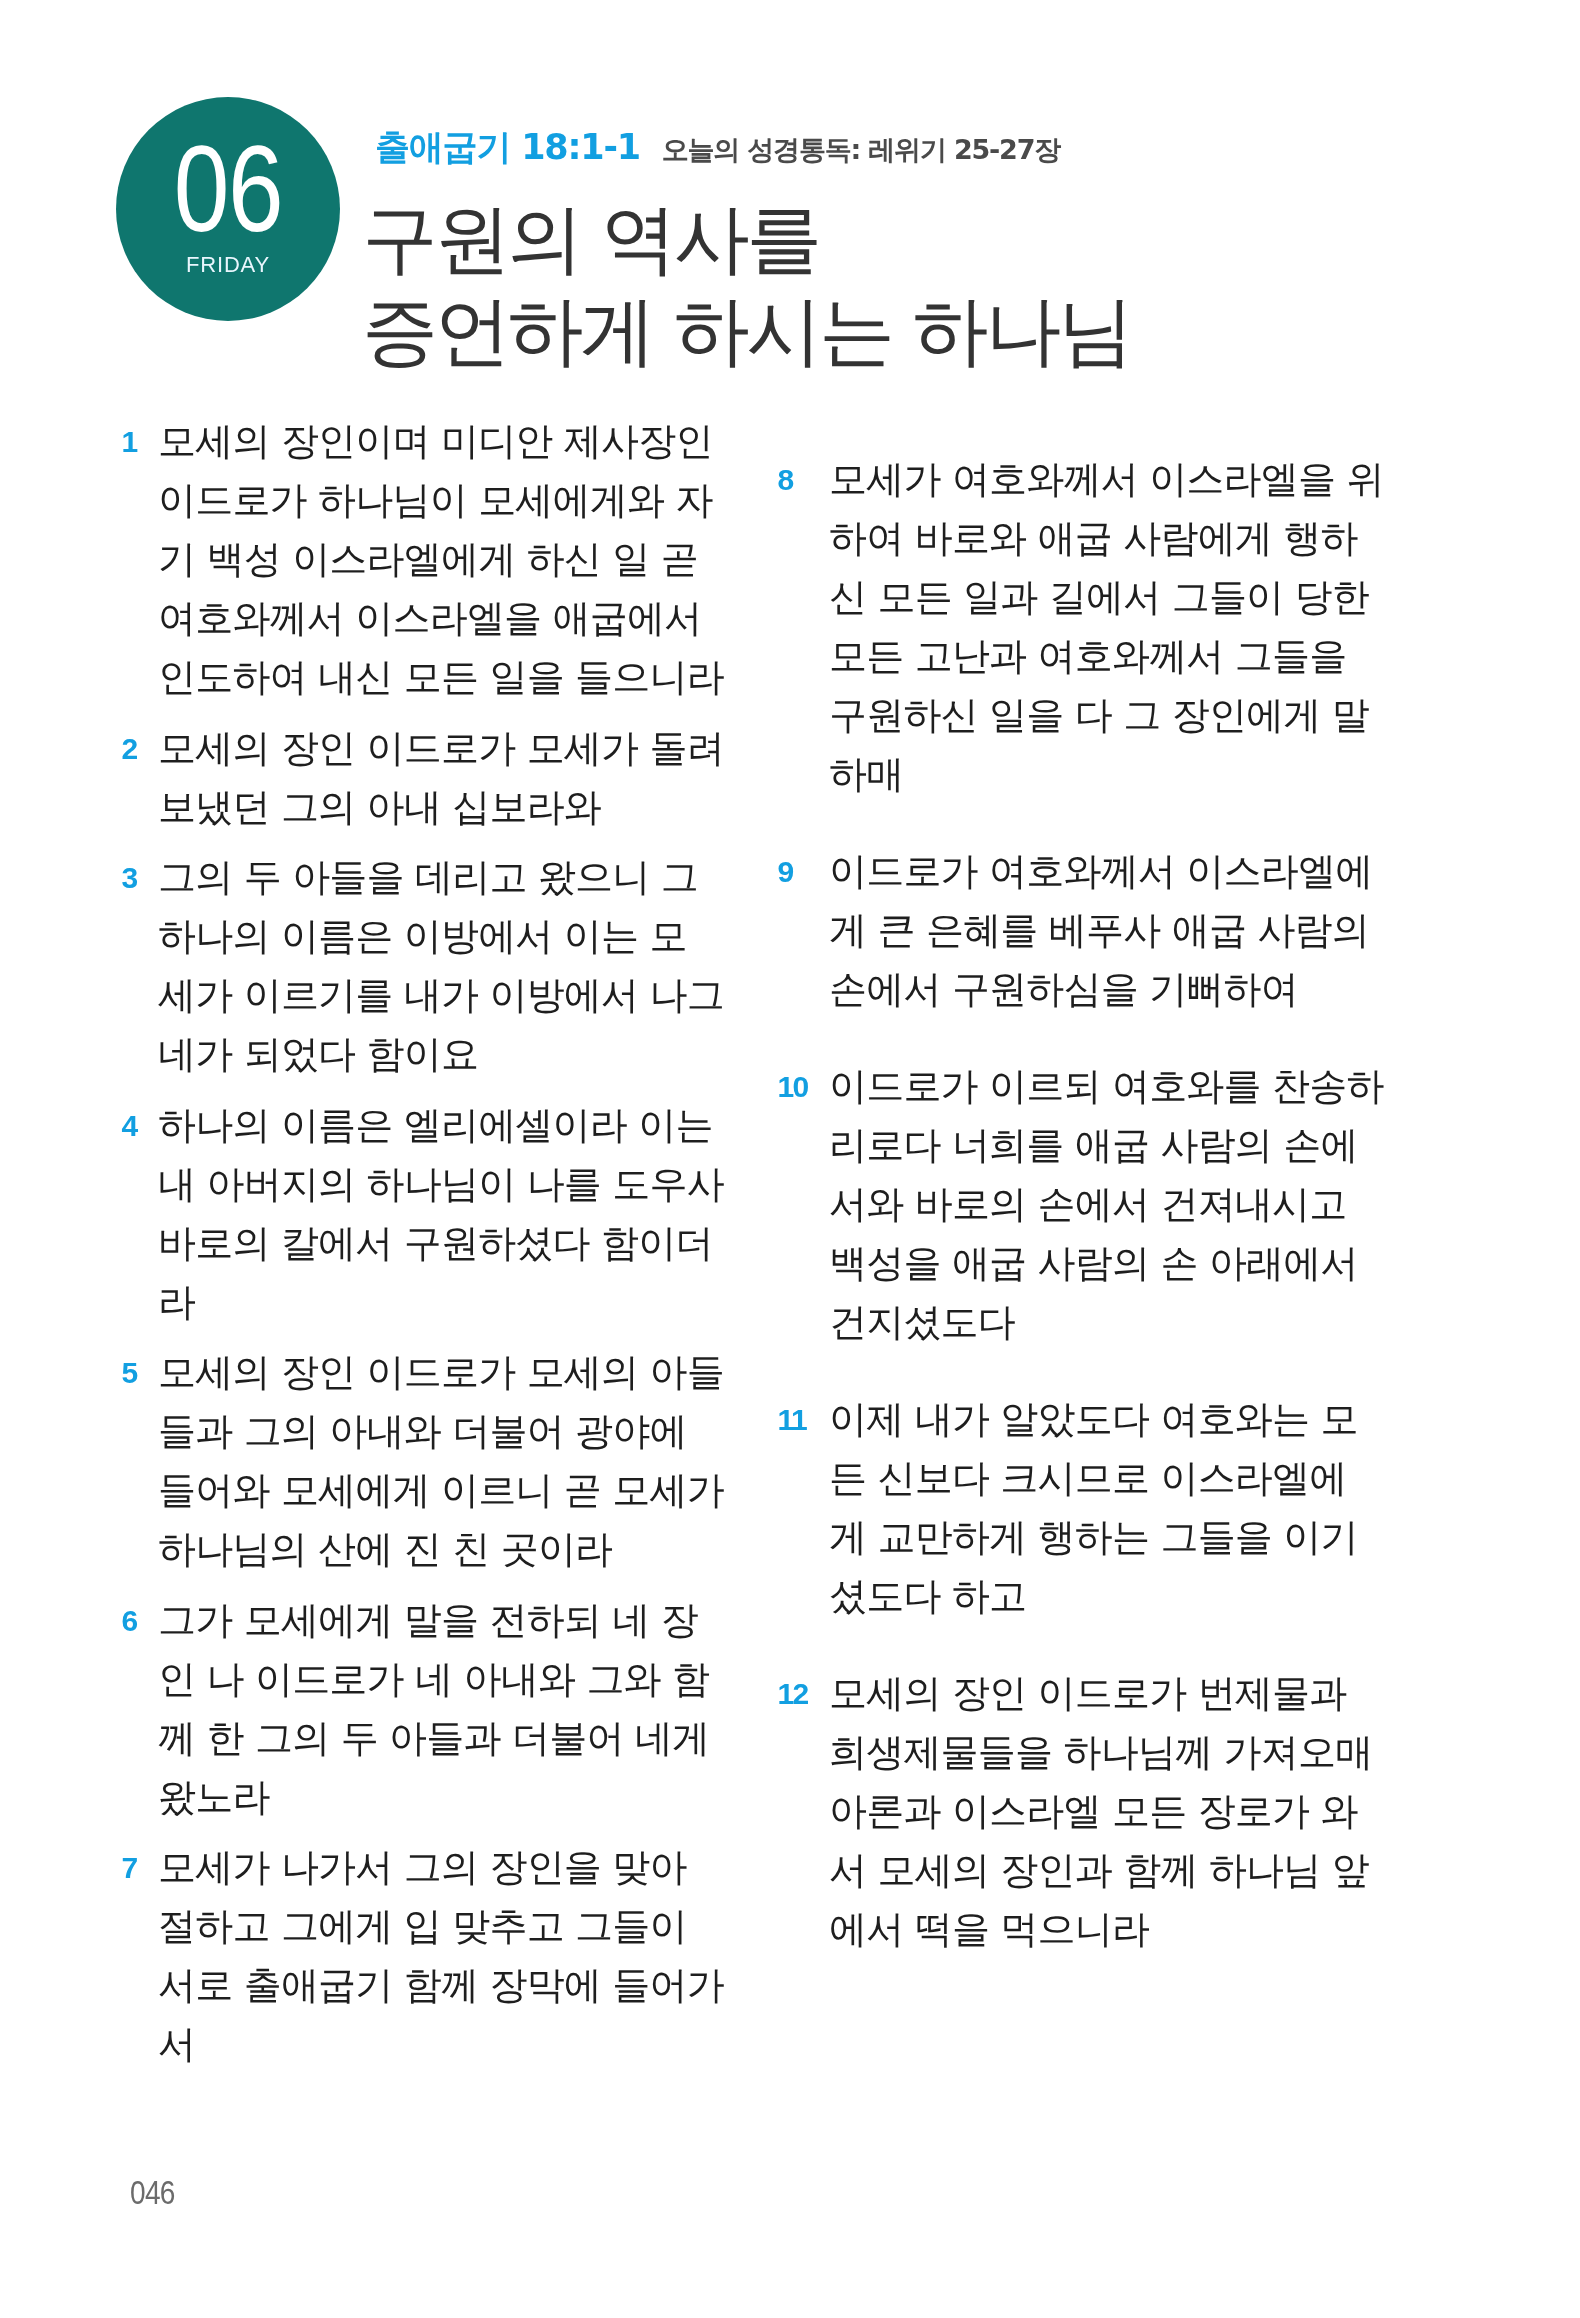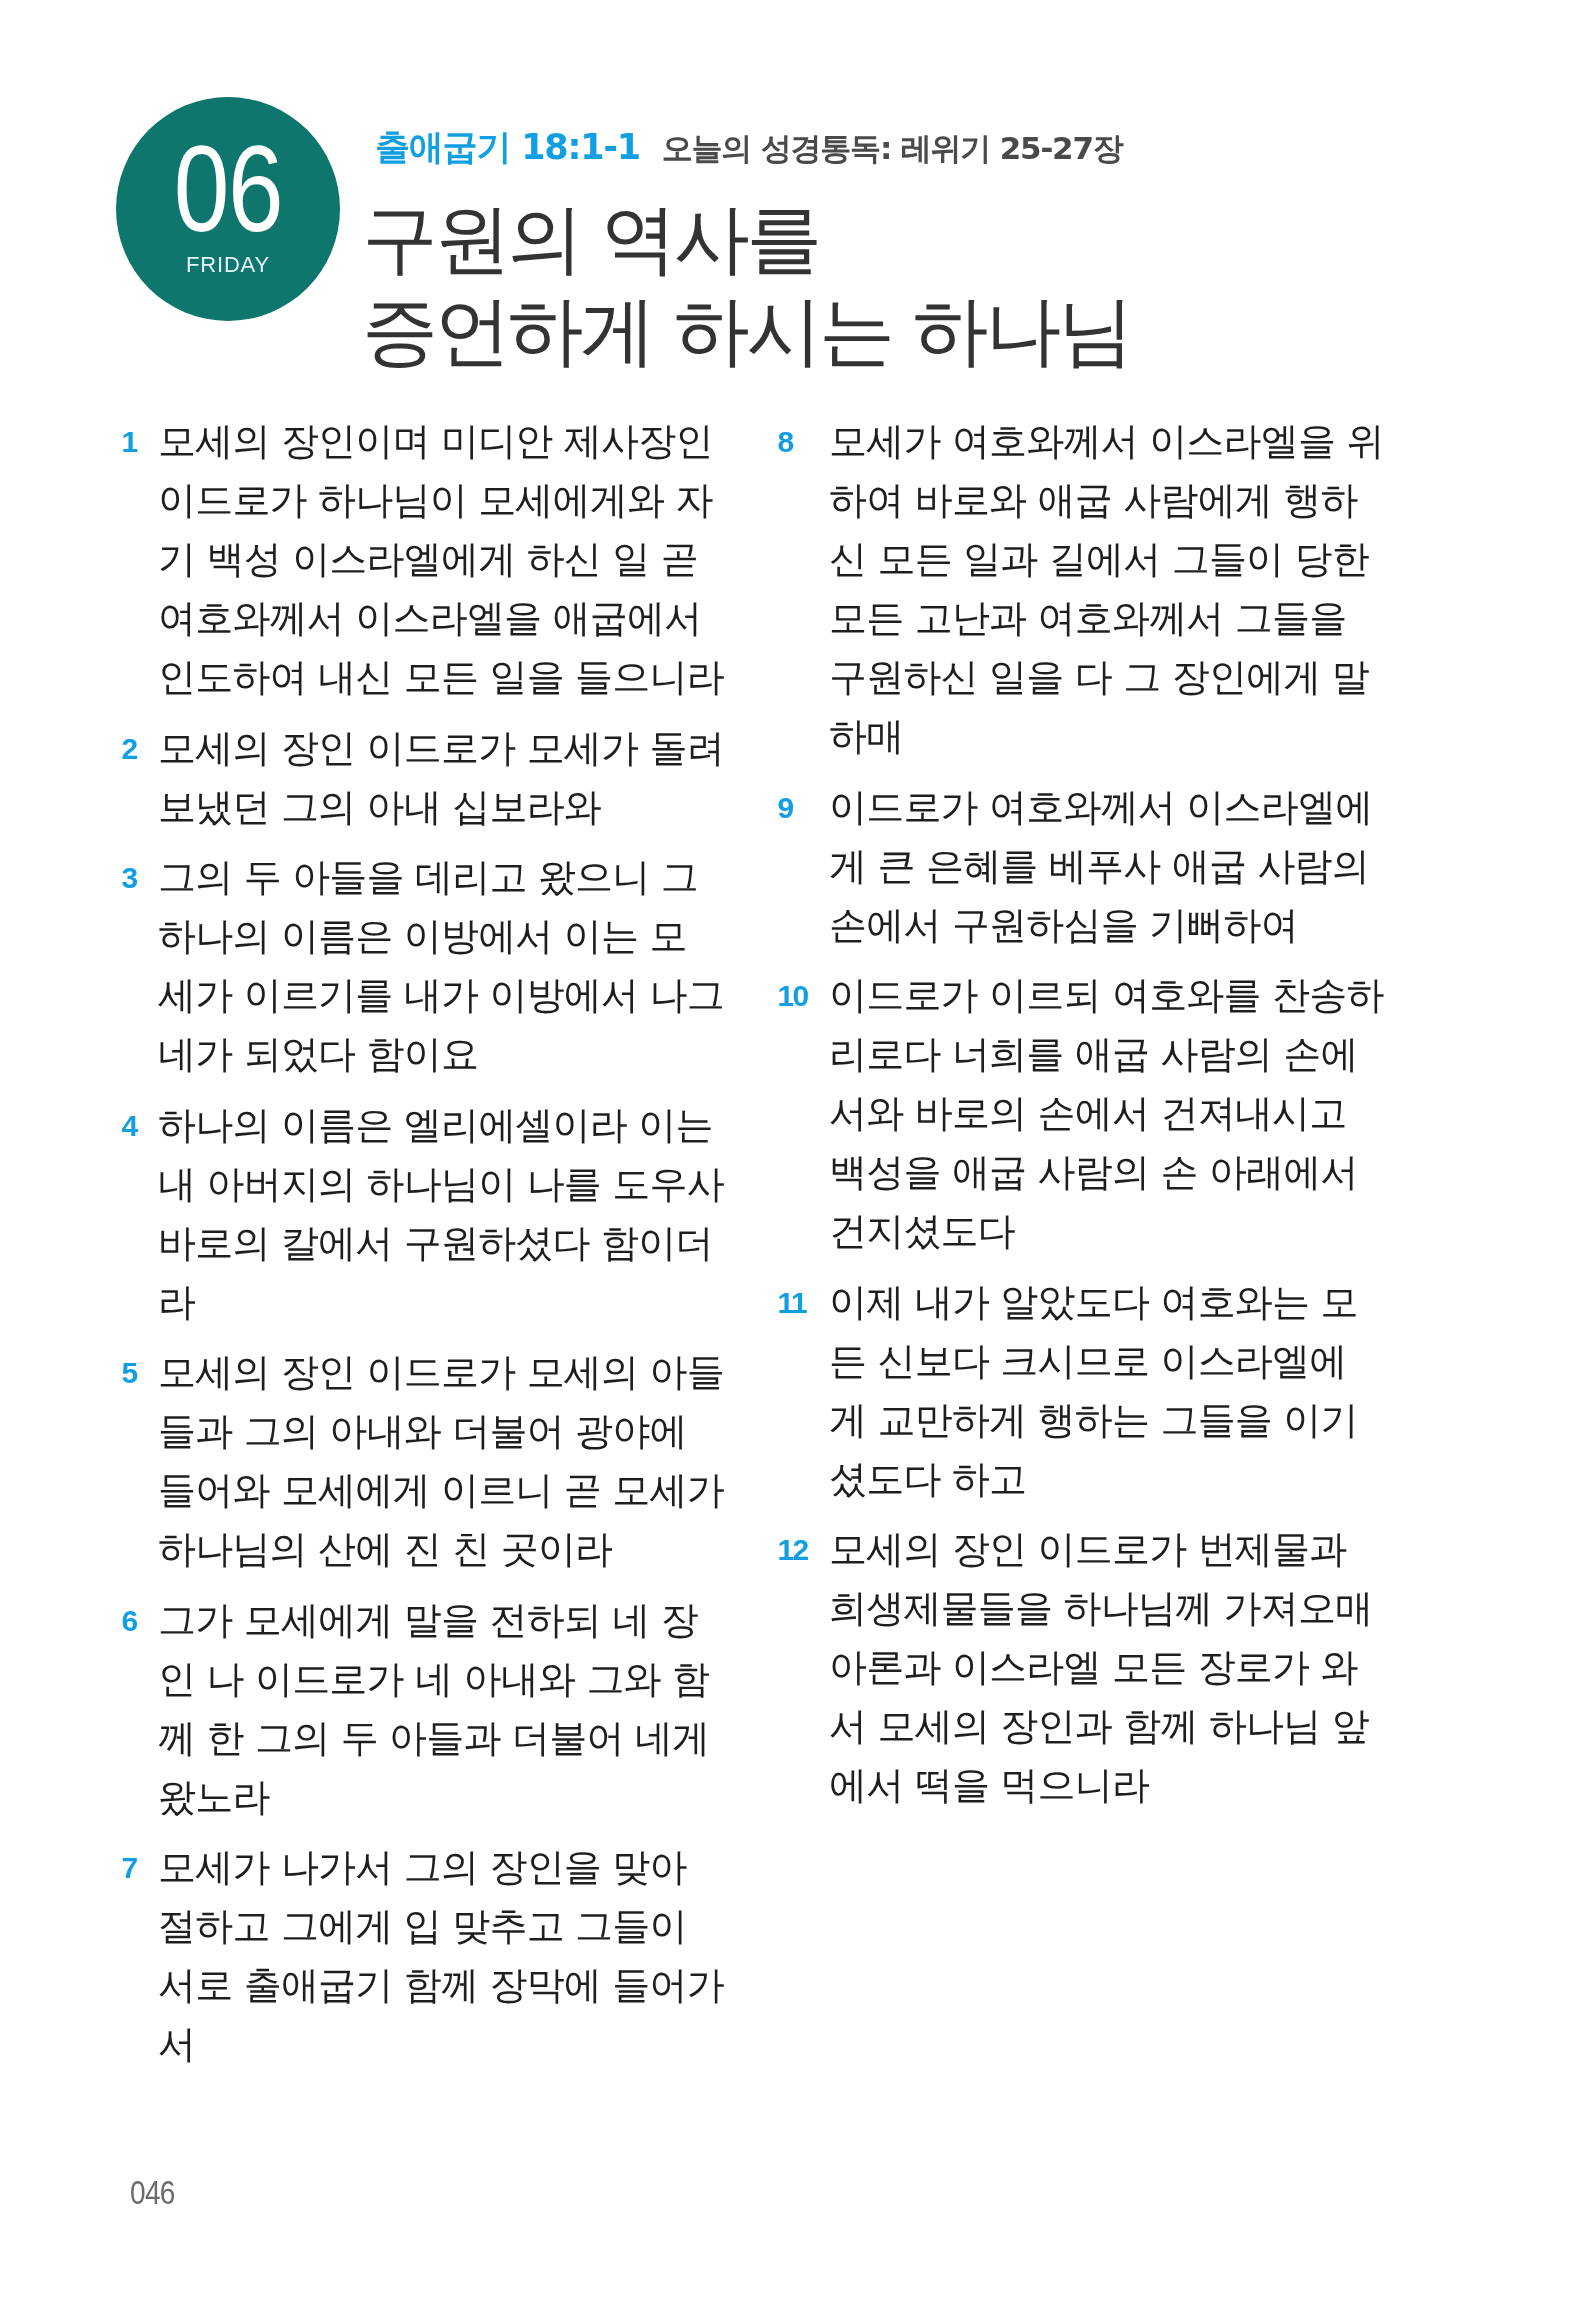--- a/index.html
+++ b/index.html
@@ -58,21 +58,21 @@
       line-height: 46px;
       font-weight: 700;
       letter-spacing: -1.2px;
     }
     .passage-ref {
       color: #129fe1;
       font-size: 35px;
     }
     .reading-plan {
       color: #4a4a4a;
-      font-size: 31px;
+      font-size: 27px;
       margin-left: 11.5px;
     }
     .title {
       position: absolute;
       left: 362px;
       top: 181px;
       font-family: "DejaVu Sans", sans-serif;
       font-size: 76px;
       line-height: 92px;
       font-weight: 400;
@@ -109,21 +109,21 @@
     .verse-text {
       display: block;
       padding-left: 43px;
       font-size: 38px;
       line-height: 59px;
       color: #1e1e1e;
       letter-spacing: -0.8px;
       text-align: justify;
       word-break: keep-all;
     }
-    .col-right .verse-text { padding-left: 63px; }
+    .col-right .verse-text { padding-left: 63px; margin-top: 38px; }
     .verse-line { display: block; white-space: nowrap; }
 
     .page-number {
       position: absolute;
       left: 130px;
       top: 2174px;
       font-family: "Liberation Sans", "DejaVu Sans", sans-serif;
       font-size: 33px;
       line-height: 38px;
       color: #6b6b6b;

